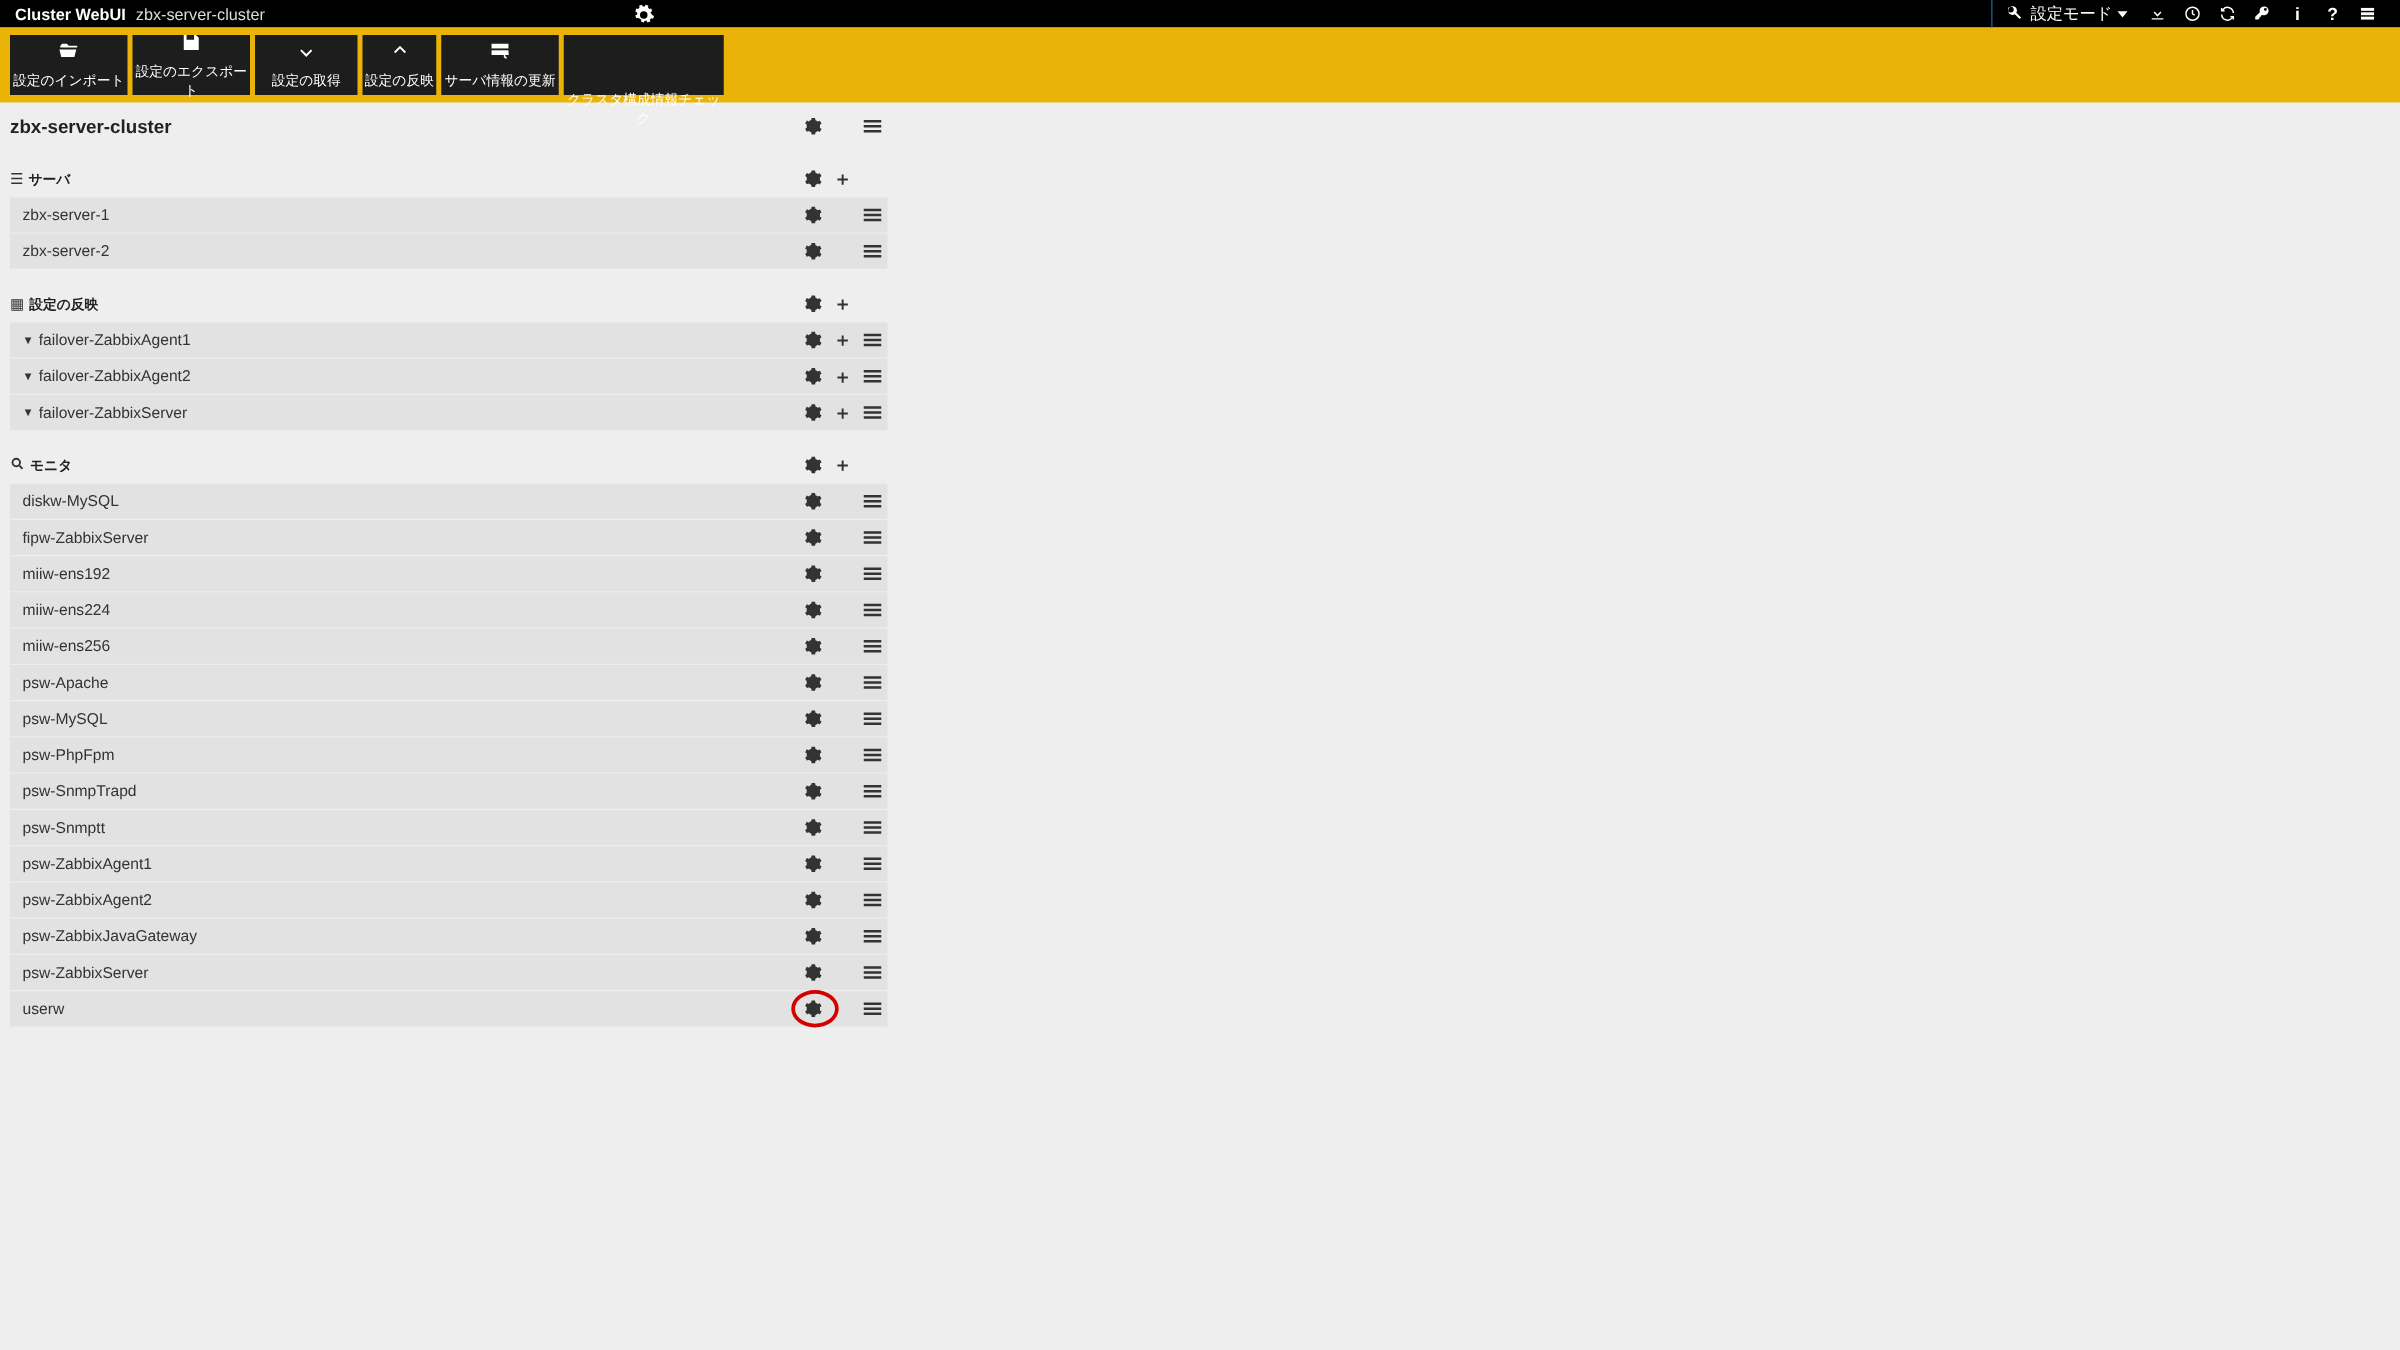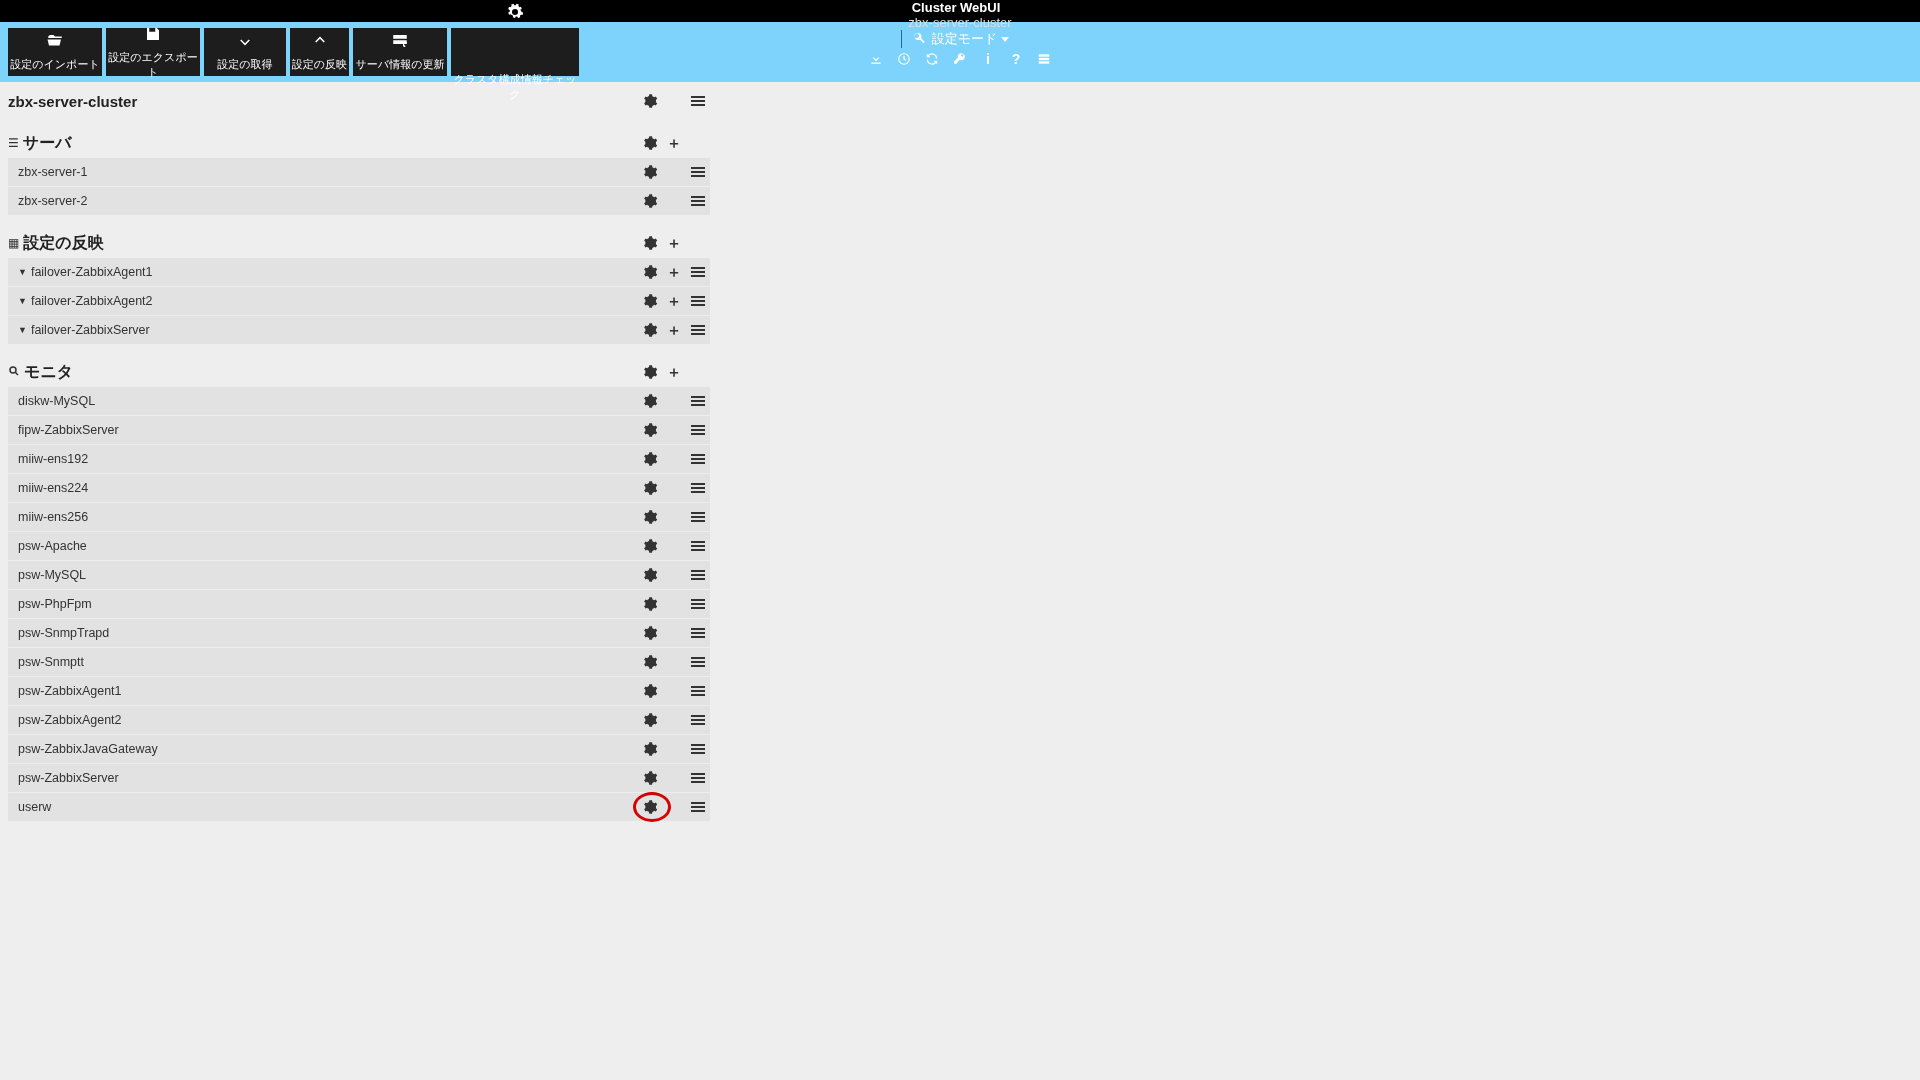--- a/index.html
+++ b/index.html
@@ -1,40 +1,40 @@
 <!DOCTYPE html>
 <html><head>
 <meta charset="utf-8">
 <style>
 * { margin: 0; padding: 0; box-sizing: border-box; font-family: "Segoe UI", Arial, sans-serif; }
 body { background: #eeeeee; color: #222; font-size: 13px; }
 
-.topbar { background: #000; color: #fff; display: flex; align-items: center; height: 22px; padding: 0 12px; flex-direction: column; }
+.topbar { background: #000; color: #fff; display: flex; align-items: center; height: 22px; padding: 0 12px; }
 .topbar .app-title { font-weight: bold; font-size: 13px; margin-right: 8px; }
 .topbar .cluster-name { font-size: 13px; color: #ddd; }
 .topbar .spacer { flex: 1; }
 .topbar .mode { display: flex; align-items: center; padding: 0 10px; border-left: 1px solid #1a6aa0; height: 100%; cursor: pointer; }
 .topbar .mode .wrench { margin-right: 6px; }
 .topbar .top-icons { display: flex; align-items: center; }
 .topbar .top-icon { width: 28px; height: 22px; display: flex; align-items: center; justify-content: center; cursor: pointer; color: #fff; }
 
-.toolbar { display: flex; gap: 4px; padding: 6px 8px; background: #7dd3fc; }
+.toolbar { display: flex; gap: 4px; padding: 6px 8px; background: #eab308; }
 .toolbar .tbtn { background: #1d1d1d; color: #fff; width: 94px; height: 48px; display: flex; flex-direction: column; align-items: center; justify-content: center; cursor: pointer; text-align: center; }
 .toolbar .tbtn.wide { width: 128px; gap: 44px; }
 .toolbar .tbtn .ticon { font-size: 17px; line-height: 1; }
 .toolbar .tbtn .tlabel { font-size: 11px; margin-top: 4px; }
 
 .content { padding: 4px 8px 20px 8px; width: 718px; }
 
 .cluster-title-row { display: flex; align-items: center; height: 30px; }
 .cluster-title { font-weight: bold; font-size: 15px; flex: 1; color:#222; }
 
 .section-header { display: flex; align-items: center; height: 30px; margin-top: 12px; }
 .section-header .sh-icon { font-size: 12px; margin-right: 4px; color:#333; }
-.section-header .sh-label { font-weight: bold; font-size: 16px; flex: 1; }
+.section-header .sh-label { font-weight: bold; font-size: 11px; flex: 1; }
 
 .row-item { display: flex; align-items: center; height: 29px; background: #e2e2e2; border-bottom: 1px solid #eeeeee; padding-left: 10px; }
 .row-item .caret { font-size: 9px; margin-right: 4px; color: #333; }
 .row-item .name { flex: 1; font-size: 12.5px; color: #333; }
 
 .action-cell { width: 24px; display: flex; align-items: center; justify-content: center; height: 100%; }
 .action-cell.gap { width: 24px; }
 .icon-btn { cursor: pointer; color: #333; font-size: 15px; display:inline-flex; width:18px; height:18px; align-items:center; justify-content:center; }
 .menu-btn { display: inline-flex; flex-direction: column; justify-content: center; gap: 2px; width: 14px; height: 14px; cursor: pointer; }
 .menu-btn span { display: block; height: 2px; background: #333; }

